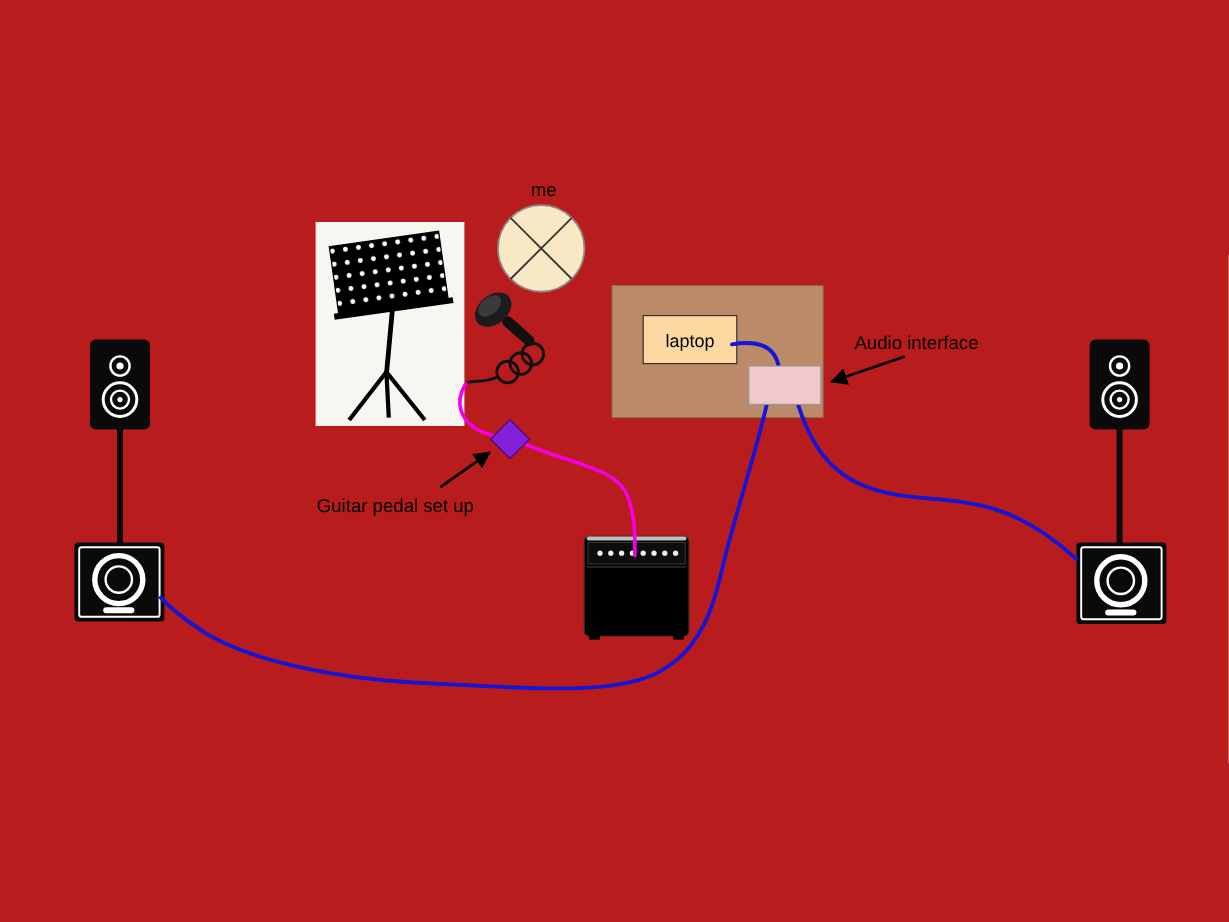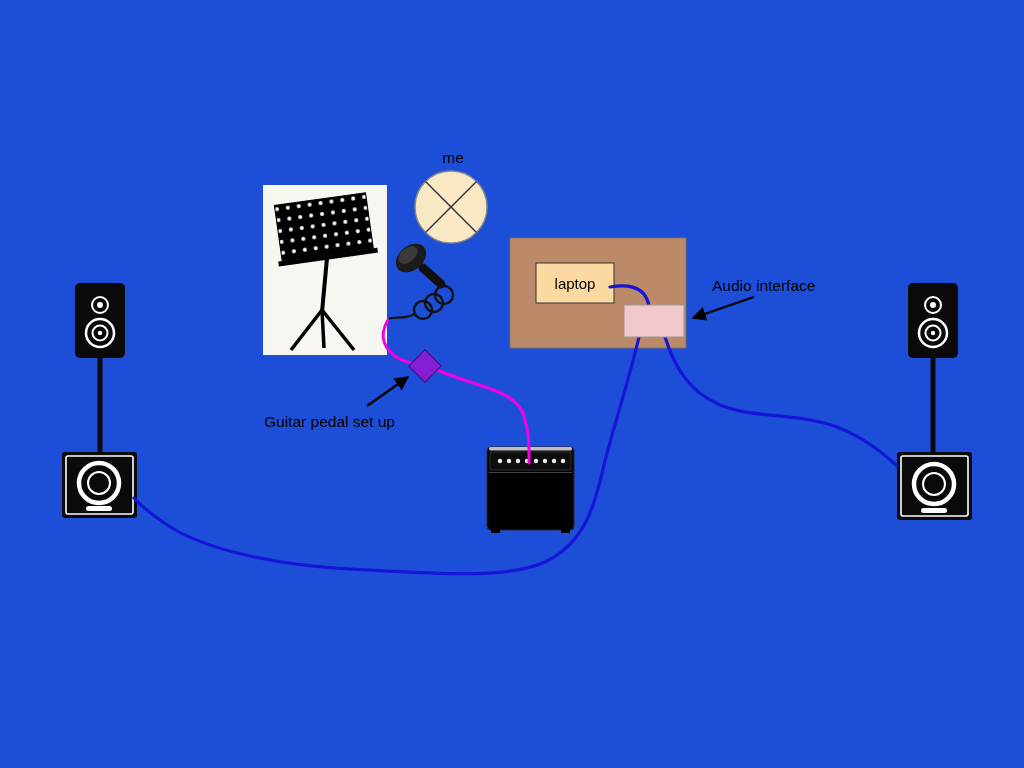--- a/index.html
+++ b/index.html
@@ -1,19 +1,19 @@
 <!DOCTYPE html>
 <html><head>
 <meta charset="utf-8">
 <style>
   html,body { margin:0; padding:0; background:#ffffff; }
   .canvas {
     position:relative;
     width:1024px; height:768px;
-    background:#1d4ed8;
+    background:#b91c1c;
     font-family:"Liberation Sans", sans-serif;
     overflow:hidden;
   }
   svg { display:block; }
   text {
     font-family:"Liberation Sans", sans-serif;
     fill:#000000;
   }
 </style>
 </head>

